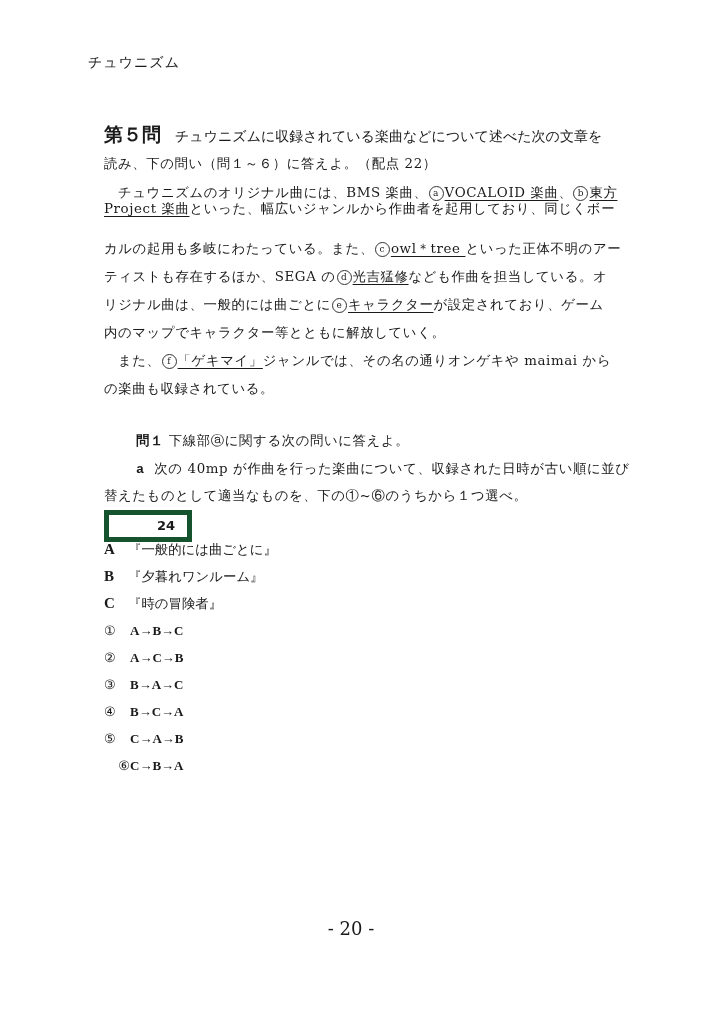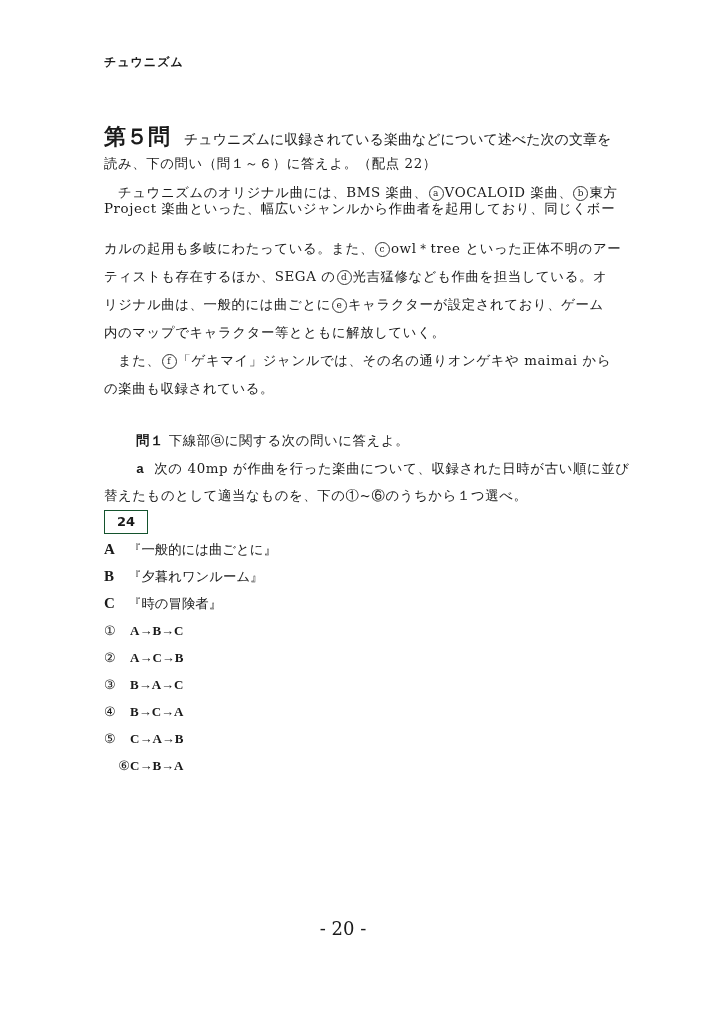--- a/index.html
+++ b/index.html
@@ -1,36 +1,36 @@
 <!DOCTYPE html>
 <html><head>
 <meta charset="utf-8">
 <style>
   html, body { margin:0; padding:0; background:#ffffff; }
   body { width:724px; height:1024px; position:relative; overflow:hidden;
          font-family:"DejaVu Serif","Liberation Serif",serif; color:#1a1a1a; }
   .abs { position:absolute; white-space:nowrap; }
-  .header { left:104px; top:54px; font-family:"DejaVu Sans","Liberation Sans",sans-serif;
-            font-weight:bold; font-size:12px; letter-spacing:1px; }
+  .header { left:88px; top:54px; font-family:"DejaVu Sans","Liberation Sans",sans-serif;
+            font-weight:normal; font-size:14px; letter-spacing:1px; }
   .qtitle { left:104px; top:122px; font-size:14px; }
-  .qtitle .num { font-family:"DejaVu Sans","Liberation Sans",sans-serif; font-weight:bold; font-size:22px; margin-right:14px; }
+  .qtitle .num { font-family:"DejaVu Sans","Liberation Sans",sans-serif; font-weight:bold; font-size:19px; margin-right:14px; }
   .line { left:104px; font-size:13.4px; letter-spacing:0.6px; }
-  .u { text-underline-offset:3px; }
+  .u { text-decoration:underline; text-underline-offset:3px; }
   .circ { display:inline-block; width:13px; height:13px; border:1px solid #333; border-radius:50%;
           font-size:9px; line-height:12px; text-align:center; margin:0 1px; vertical-align:1px; }
   .bold { font-family:Liberation Mono, monospace; font-weight:bold;padding-left:32px; }
-  .box { left:104px; top:510px; width:42px; height:22px; border:1px solid #14532d;
+  .box { left:104px; top:510px; width:42px; height:22px; border:5px solid #14532d;
          font-family:"DejaVu Sans","Liberation Sans",sans-serif; font-weight:bold; font-size:13px;
-         text-align:center; line-height:22px; }
+         text-align:center; line-height:22px;padding-left:36px; }
   .item { left:104px; font-size:13.4px; }
   .item .k { display:inline-block; width:24px; font-weight:bold; font-family:"Liberation Serif",serif; font-size:15px; }
   .choice { left:104px; font-size:14px; }
   .choice .n { display:inline-block; width:26px; font-size:13px; }
   .choice .v { font-weight:bold; font-family:"Liberation Serif",serif; font-size:13px; }
-  .page { left:4px; width:678px; top:918px; text-align:center; font-size:18px; }
+  .page { left:12px; width:678px; top:918px; text-align:center; font-size:18px; }
 </style>
 </head>
 <body>
 
 <div class="abs header">チュウニズム</div>
 
 <div class="abs qtitle">
   <span class="num">第５問</span><span>チュウニズムに収録されている楽曲などについて述べた次の文章を</span>
 </div>
 <div class="abs line" style="top:155px;">読み、下の問い（問１～６）に答えよ。（配点 22）</div>

